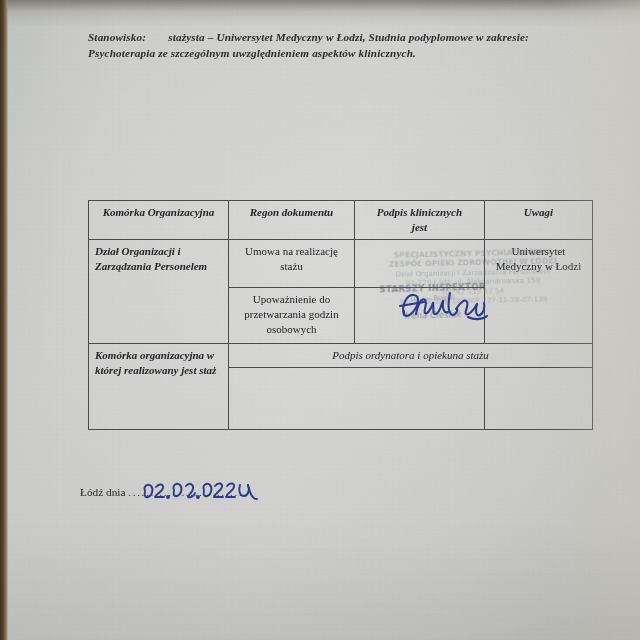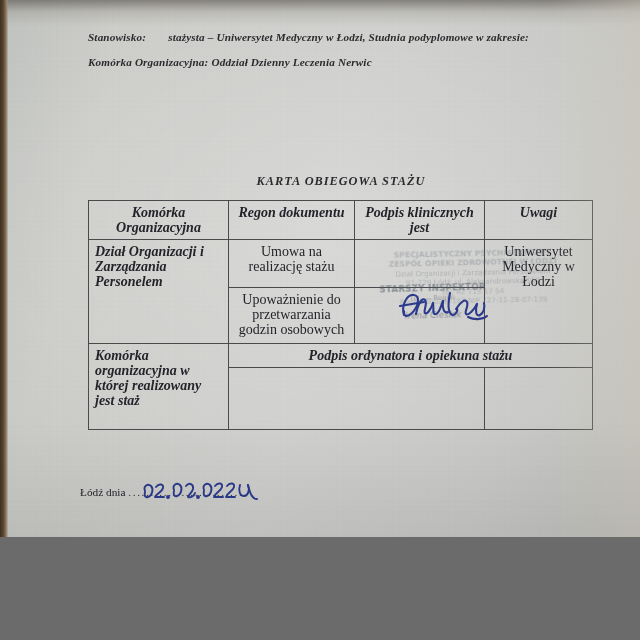--- a/index.html
+++ b/index.html
@@ -3,21 +3,21 @@
 <meta charset="utf-8">
 <style>
   html, body {
     margin: 0;
     padding: 0;
     background: #6b6b6b;
   }
   #page {
     position: relative;
     width: 640px;
-    height: 537px;
+    height: 640px;
     overflow: hidden;
     background: #fde047;
     font-family: "Liberation Serif", serif;
     color: #2b2b2e;
   }
   
   #paper-sheet {
     position: absolute;
     inset: 0;
     background:
@@ -96,21 +96,21 @@
     left: 88px; top: 200px;
     width: 504px; height: 228px;
     border-collapse: collapse;
     table-layout: fixed;
     background: rgba(255,255,255,0.035);
   }
   #karta-table td, #karta-table th {
     border: 1px solid #4a4a4c;
     vertical-align: top;
     padding: 4px 6px;
-    font-size: 14px;
+    font-size: 11px;
     line-height: 15px;
     color: #23232a;
   }
   th.colhead {
     font-style: italic;
     font-weight: bold;
     text-align: center;
     vertical-align: middle;
     font-size: 10.9px;
     line-height: 13.5px;
@@ -134,21 +134,21 @@
   td.uwagi-cell {
     font-style: normal;
     font-weight: normal;
     text-align: center;
     font-size: 11.3px;
     line-height: 17px;
     vertical-align: top;
   }
   td.sig-head {
     font-style: italic;
-    font-weight: bold;
+    font-weight: normal;
     text-align: center;
     vertical-align: middle;
     font-size: 11px;
   }
   td.sign-cell { background: transparent; }
 
   
   #stamp-layer {
     position: absolute;
     left: 0; top: 0; width: 640px; height: 640px;
@@ -236,26 +236,25 @@
 <div id="page">
   <div id="paper-sheet"></div>
   <div id="paper-grain"></div>
 
   <div class="content">
 
     <div id="header-block">
       <div class="hdr-line wrap">
         <span>Stanowisko:</span><span class="tab-gap"></span><span>stażysta – Uniwersytet Medyczny w Łodzi, Studnia podyplomowe w zakresie:</span>
       </div>
+      <div class="hdr-line wrap">Psychoterapia ze szczególnym uwzględnieniem aspektów klinicznych.</div>
       <div class="gap-sm"></div>
-      <div class="hdr-line">Komórka Organizacyjna: Oddział Dzienny Leczenia Nerwic</div>
       <div class="gap-sm"></div>
     </div>
 
-    <div id="doc-title">KARTA OBIEGOWA   STAŻU</div>
 
     <table id="karta-table">
       <colgroup>
         <col style="width:140px">
         <col style="width:126px">
         <col style="width:130px">
         <col style="width:108px">
       </colgroup>
       <thead>
         <tr style="height:34px">

